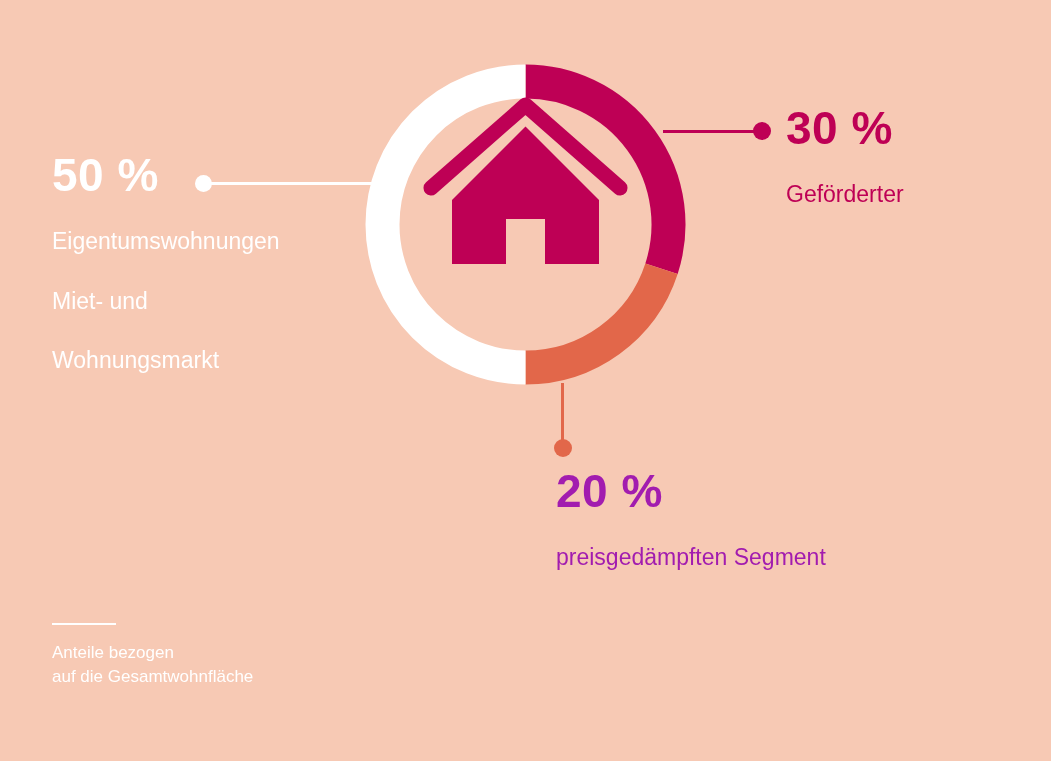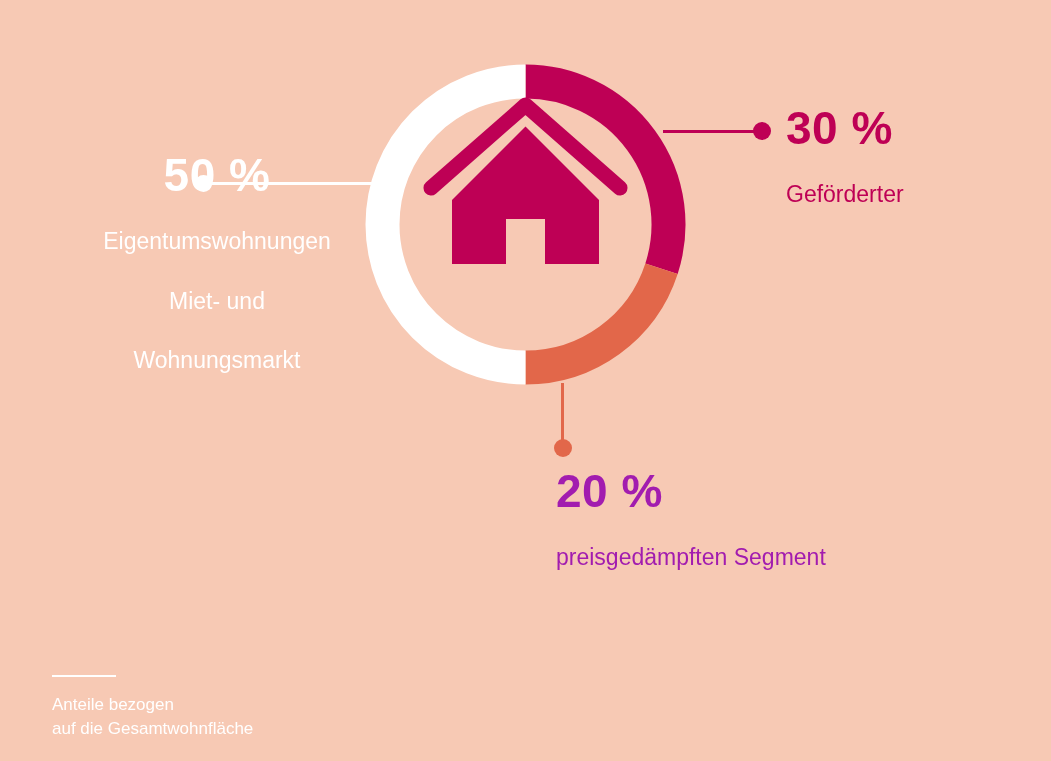--- a/index.html
+++ b/index.html
@@ -82,29 +82,29 @@
     white-space: nowrap;
   }
   .label .desc {
     font-size: 23px;
     font-weight: normal;
     line-height: 31.5px;
     margin: 0;
   }
   .label .desc span { display: block; margin-top: 28px; }
 
-  .label-left  { left: 52px;  top: 152px; color: #ffffff; width: 330px; text-align: center; }
+  .label-left  { left: 52px;  top: 152px; color: #ffffff; width: 330px; }
   .label-right { left: 786px; top: 105px; color: #be0055; width: 250px; }
   .label-bottom{ left: 556px; top: 468px; color: #a21caf; width: 330px; }
 
   
   .footnote {
     position: absolute;
     left: 52px;
-    top: 675px;
+    top: 623px;
     color: #ffffff;
   }
   .footnote-rule {
     width: 64px;
     height: 2px;
     background: #ffffff;
     margin-bottom: 16px;
   }
   .footnote-text {
     font-size: 17px;

